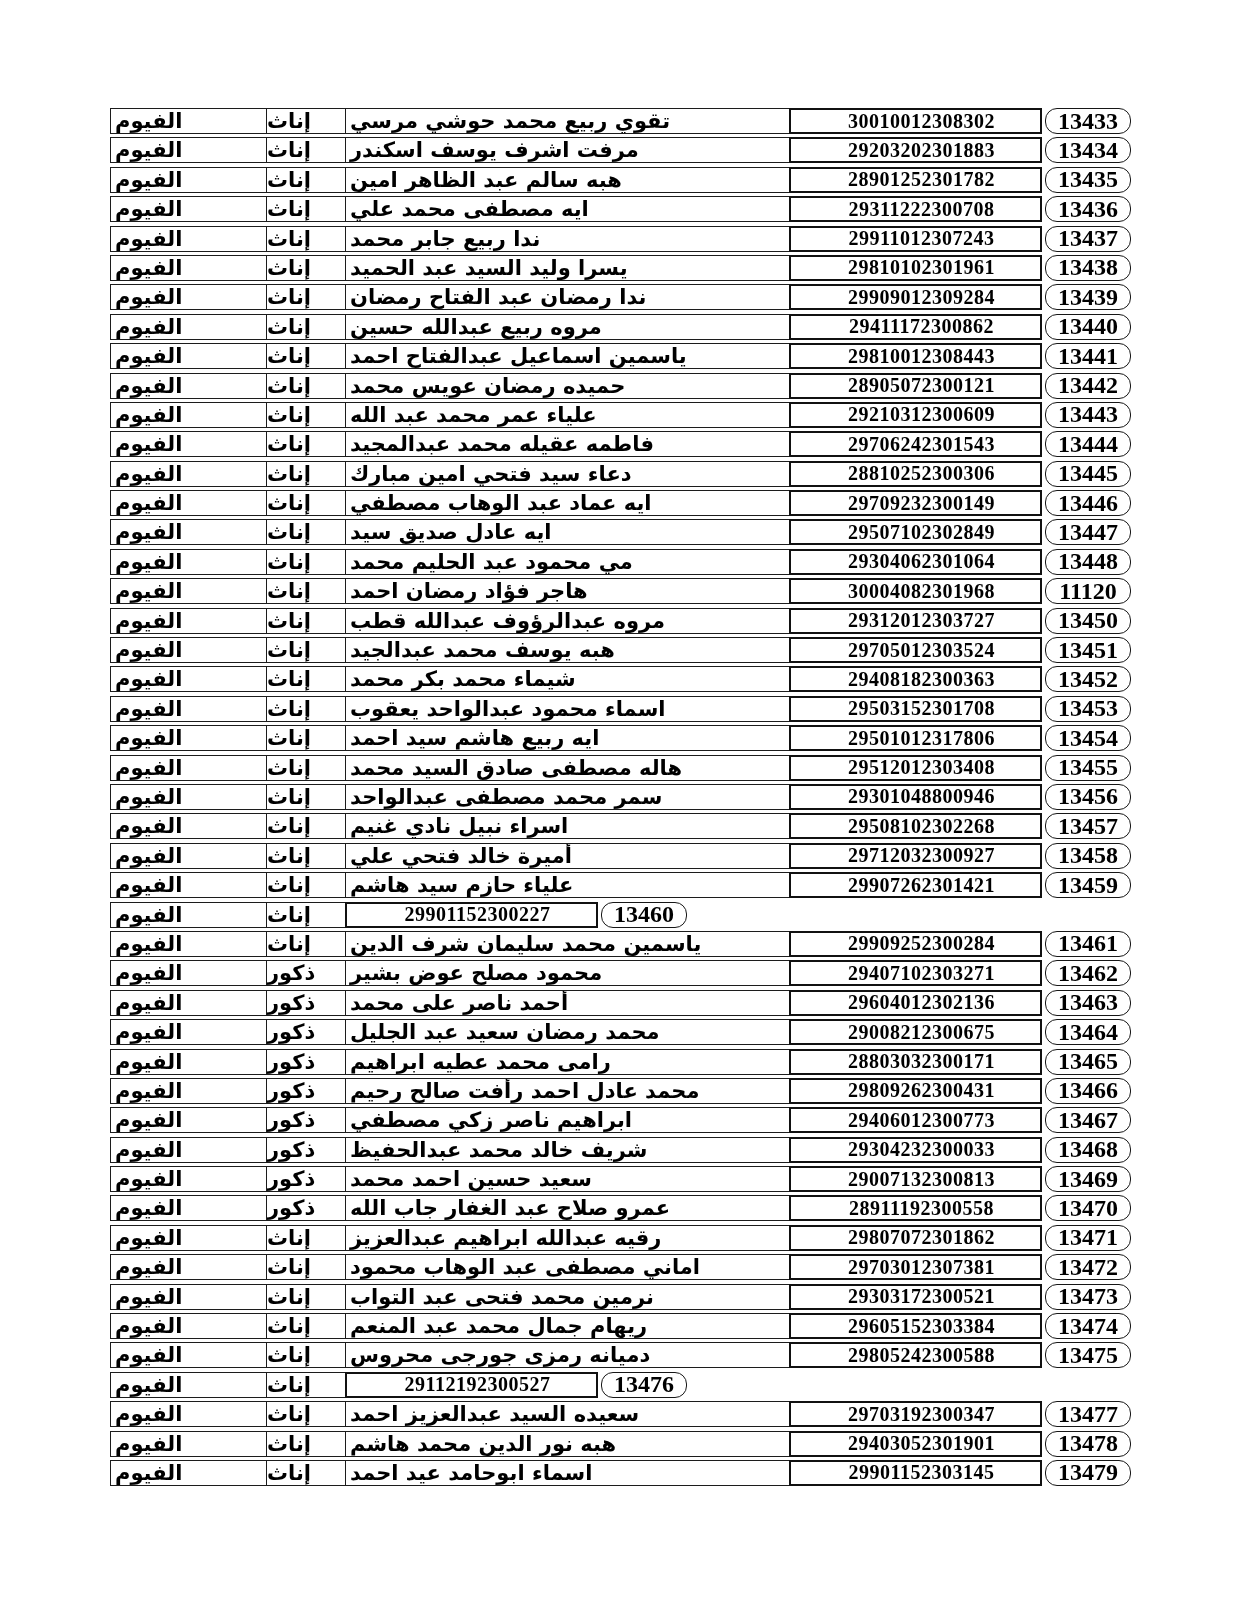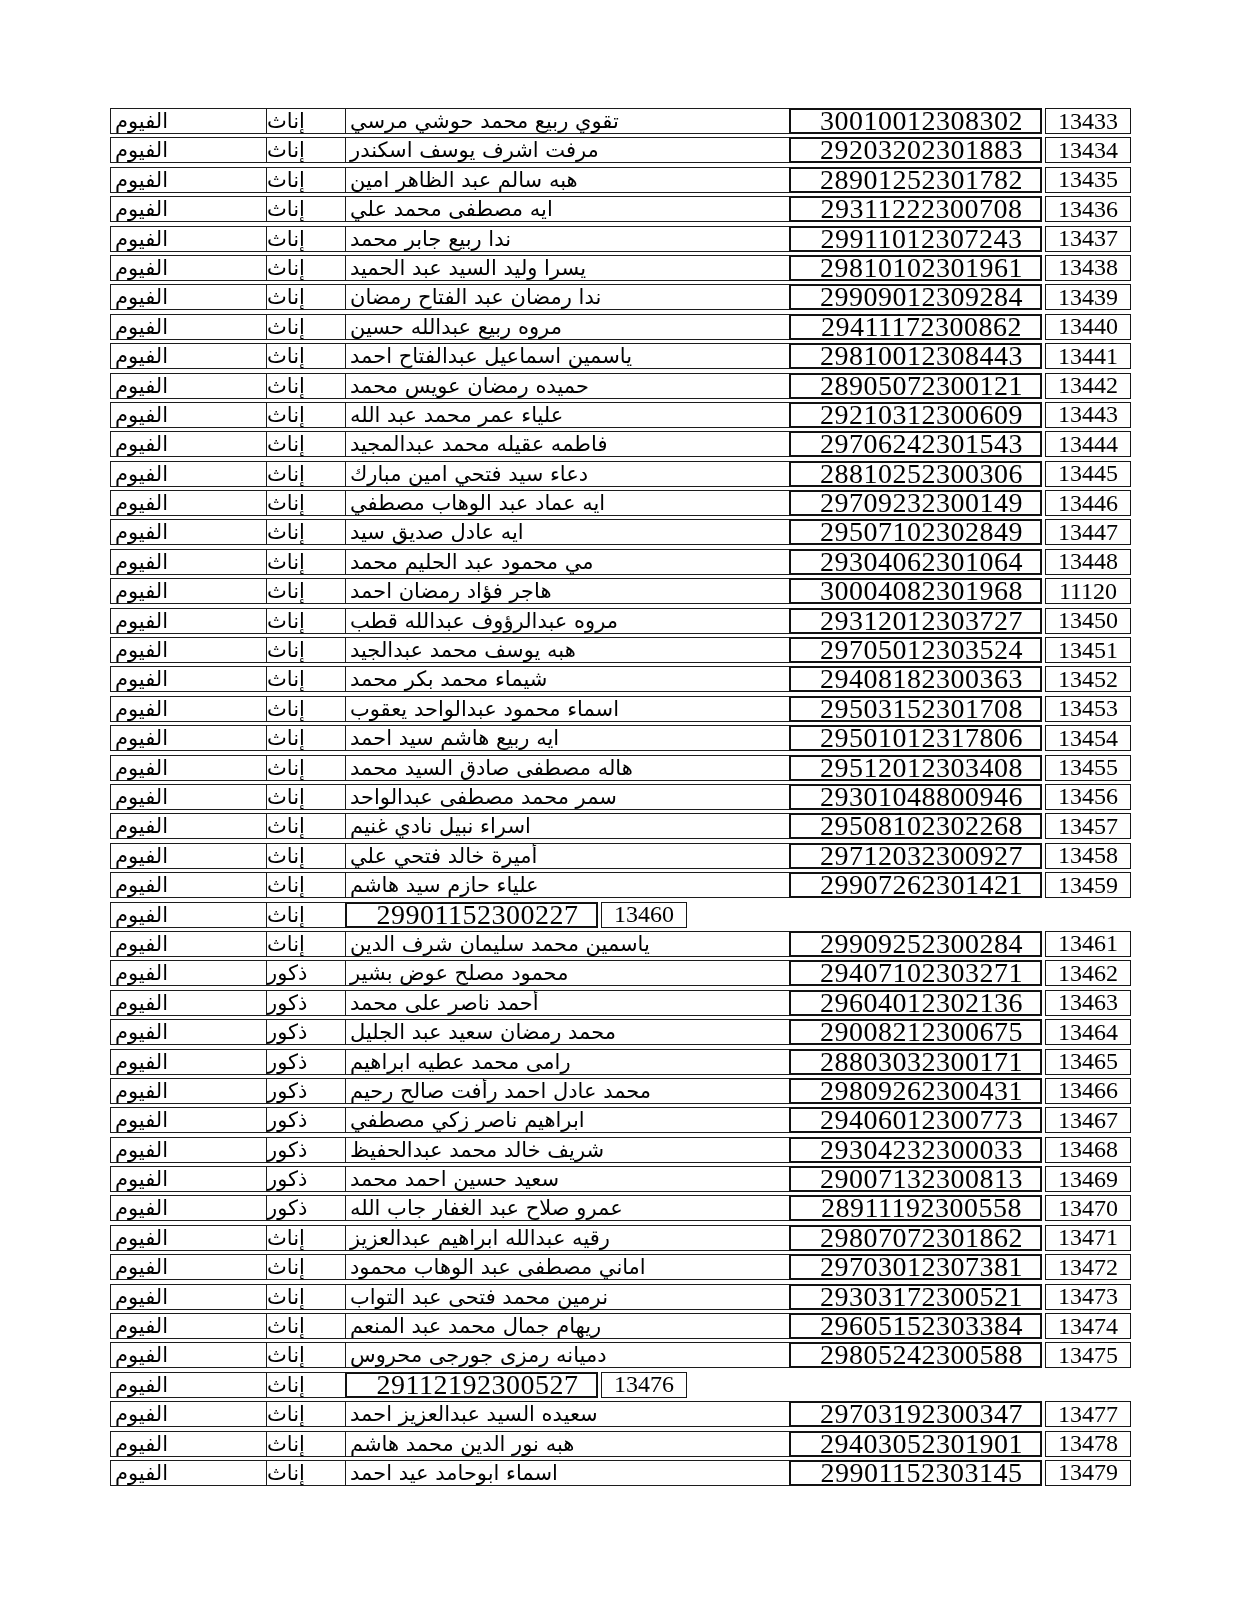--- a/index.html
+++ b/index.html
@@ -12,20 +12,21 @@
     width: 1236px;
     height: 1600px;
     overflow: hidden;
     font-family: "Liberation Serif", "DejaVu Sans", serif;
     color: #000000;
   }
   .page {
     position: absolute;
     inset: 0;
     background: #ffffff;
+    font-weight: bold;
   }
   .records-table {
     position: absolute;
     left: 110px;
     top: 108px;
     width: 1026px;
   }
   .row {
     display: flex;
     direction: ltr;
@@ -70,32 +71,33 @@
     padding-right: 4px;
     padding-left: 4px;
     font-family: "DejaVu Sans", sans-serif;
   }
   .cell.nid {
     width: 253px;
     margin-left: -1px;
     border-width: 2px;
     border-color: #111111;
     justify-content: center;
-    font-size: 28px;
+    font-size: 20px;
     letter-spacing: 0.5px;
     padding-left: 12px; 
     text-align: center;
   }
   .cell.serial {
     width: 86px;
     margin-left: 3px;
     border-width: 1.5px;
     border-color: #161616;
     justify-content: center;
     font-size: 24px;
+    border-radius: 12px;
   }
 </style>
 </head>
 <body>
 
 <div class="page">
   <div class="records-table" id="records-table">
   <div class="row">
     <div class="cell gov">الفيوم</div>
     <div class="cell gender">إناث</div>

